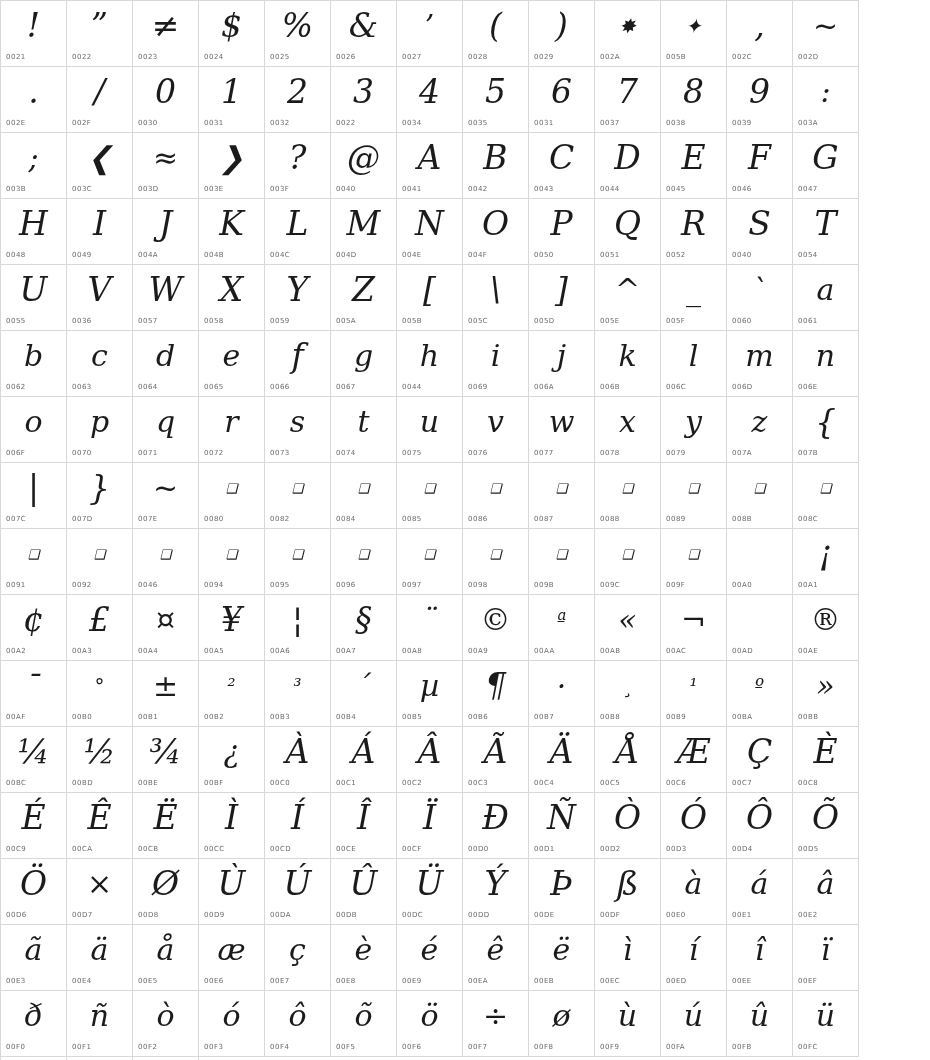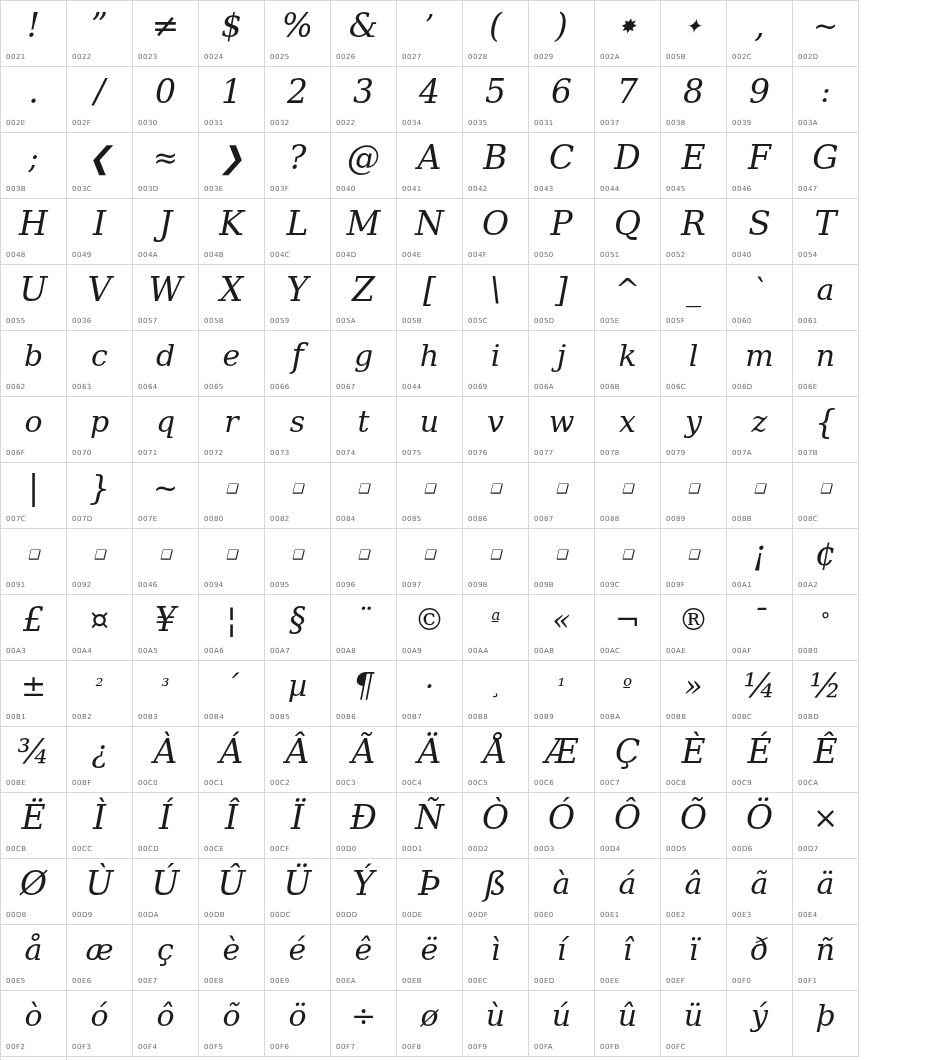--- a/index.html
+++ b/index.html
@@ -525,20 +525,24 @@
     </div>
     <div class="cell">
       <div class="glyph tiny">❑</div>
       <div class="code">009C</div>
     </div>
     <div class="cell">
       <div class="glyph tiny">❑</div>
       <div class="code">009F</div>
     </div>
     <div class="cell">
+      <div class="glyph"></div>
+      <div class="code">00A0</div>
+    </div>
+    <div class="cell">
       <div class="glyph big">¡</div>
       <div class="code">00A1</div>
     </div>
     <div class="cell">
       <div class="glyph big">¢</div>
       <div class="code">00A2</div>
     </div>
     <div class="cell">
       <div class="glyph big">£</div>
       <div class="code">00A3</div>
@@ -571,20 +575,24 @@
       <div class="glyph small">ª</div>
       <div class="code">00AA</div>
     </div>
     <div class="cell">
       <div class="glyph">«</div>
       <div class="code">00AB</div>
     </div>
     <div class="cell">
       <div class="glyph">¬</div>
       <div class="code">00AC</div>
+    </div>
+    <div class="cell">
+      <div class="glyph">­</div>
+      <div class="code">00AD</div>
     </div>
     <div class="cell">
       <div class="glyph">®</div>
       <div class="code">00AE</div>
     </div>
     <div class="cell">
       <div class="glyph">¯</div>
       <div class="code">00AF</div>
     </div>
     <div class="cell">

